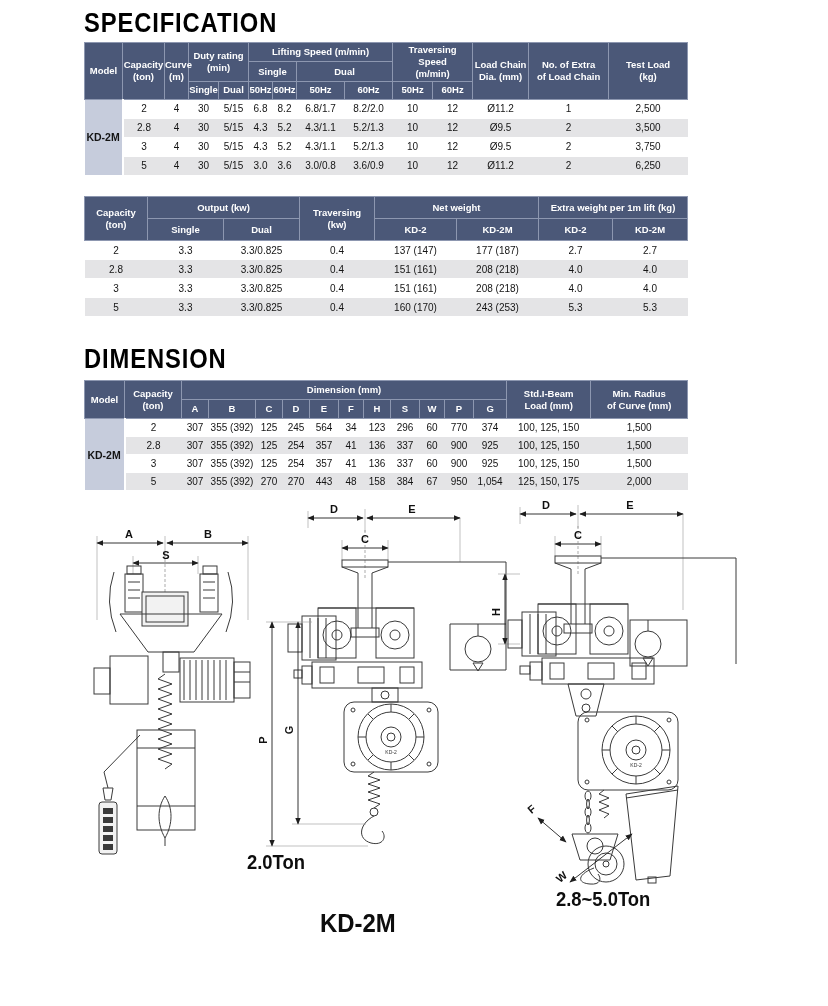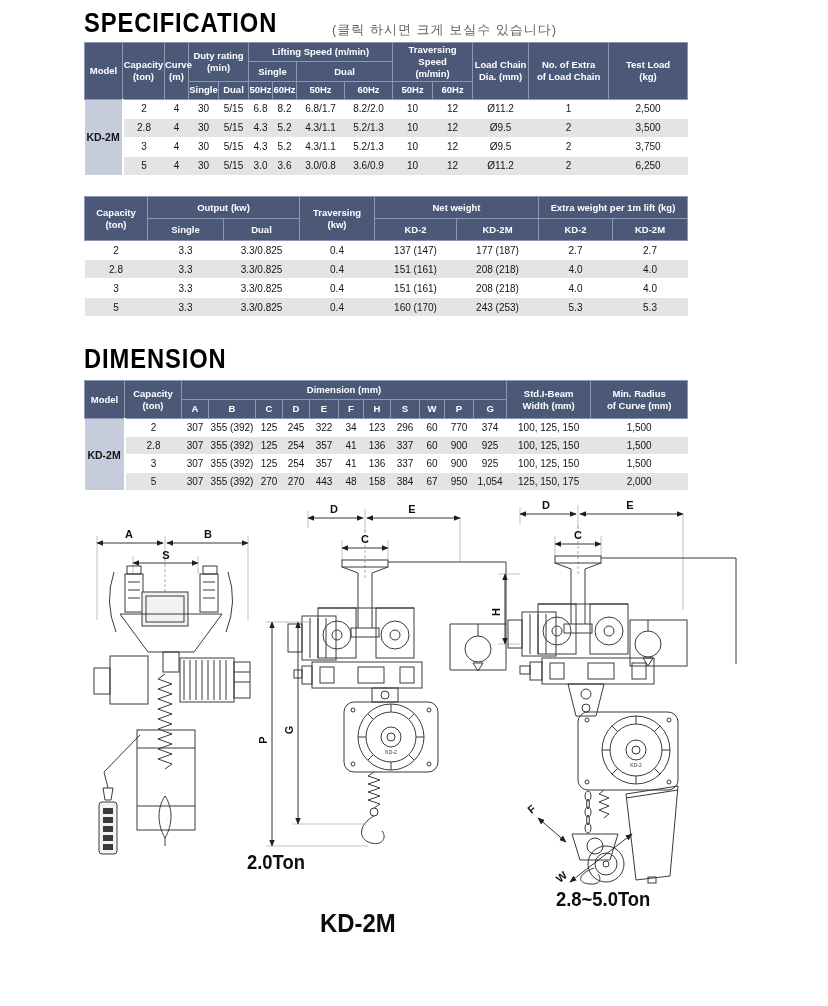--- a/index.html
+++ b/index.html
@@ -36,21 +36,20 @@
 
   .caption { position:absolute; font-weight:bold; color:#0d0d0d; white-space:nowrap;
              transform:scaleX(.92); transform-origin:left top; }
 </style>
 </head>
 <body>
 
 <div class="page">
 
   <div class="sec-title" style="left:84px; top:8px;">SPECIFICATION</div>
-  <div class="zoom-note" style="left:332px; top:21px;">(클릭 하시면 크게 보실수 있습니다)</div>
 
   <table class="tbl t1" style="left:84px; top:42px;">
     <colgroup>
       <col style="width:38px">
         <col style="width:42px">
         <col style="width:24px">
       <col style="width:30px">
         <col style="width:30px">
       <col style="width:24px">
         <col style="width:24px">
@@ -322,21 +321,21 @@
           </th>
         <th rowspan="2">
             <div>Capacity</div>
             <div>(ton)</div>
           </th>
         <th colspan="11">
             <div>Dimension (mm)</div>
           </th>
         <th rowspan="2">
             <div>Std.I-Beam</div>
-            <div>Width (mm)</div>
+            <div>Load (mm)</div>
           </th>
         <th rowspan="2">
             <div>Min. Radius</div>
             <div>of Curve (mm)</div>
           </th>
       </tr>
       <tr>
         <th>A</th>
         <th>B</th>
         <th>C</th>
@@ -351,21 +350,21 @@
       </tr>
     </thead>
     <tbody>
       <tr>
         <td rowspan="4" class="model">KD-2M</td>
       <td>2</td>
           <td>307</td>
           <td>355 (392)</td>
           <td>125</td>
           <td>245</td>
-          <td>322</td>
+          <td>564</td>
           <td>34</td>
           <td>123</td>
           <td>296</td>
           <td>60</td>
           <td>770</td>
           <td>374</td>
           <td>100, 125, 150</td>
           <td>1,500</td>
         </tr>
       <tr>

